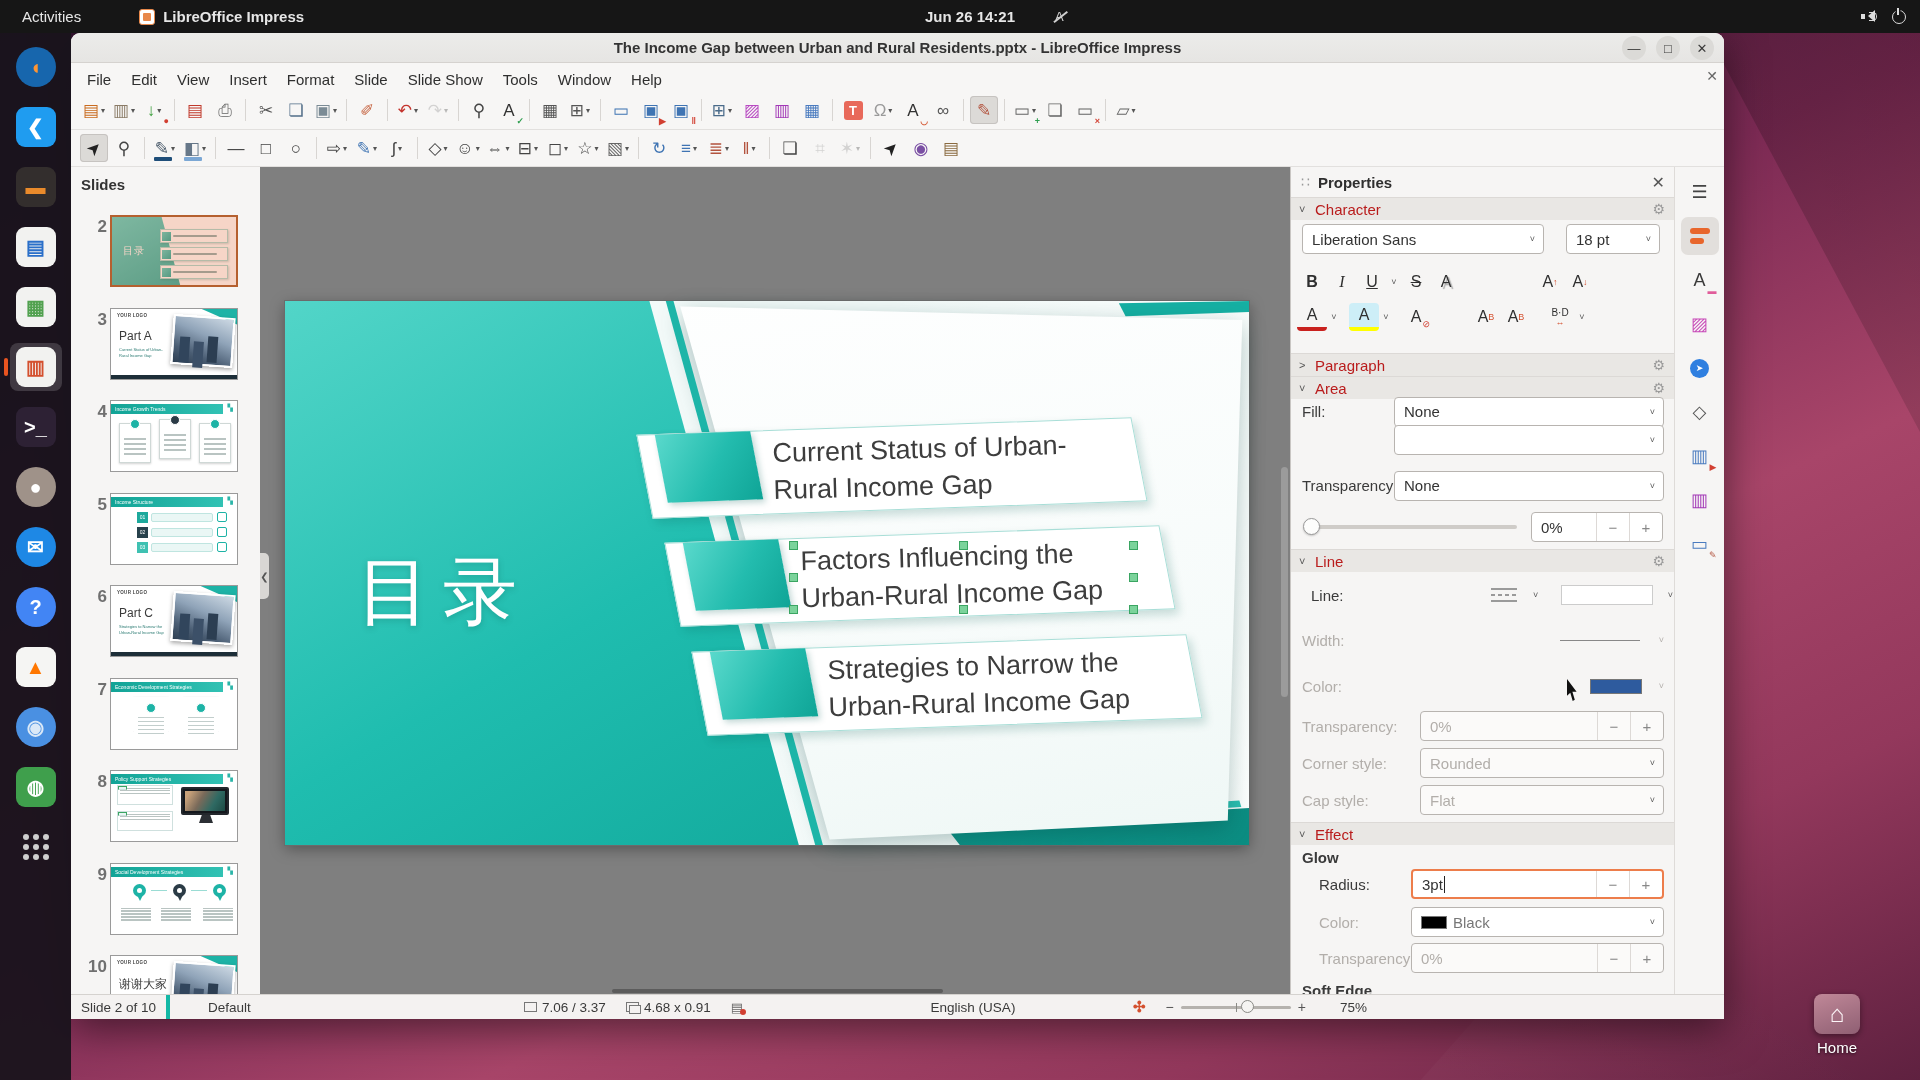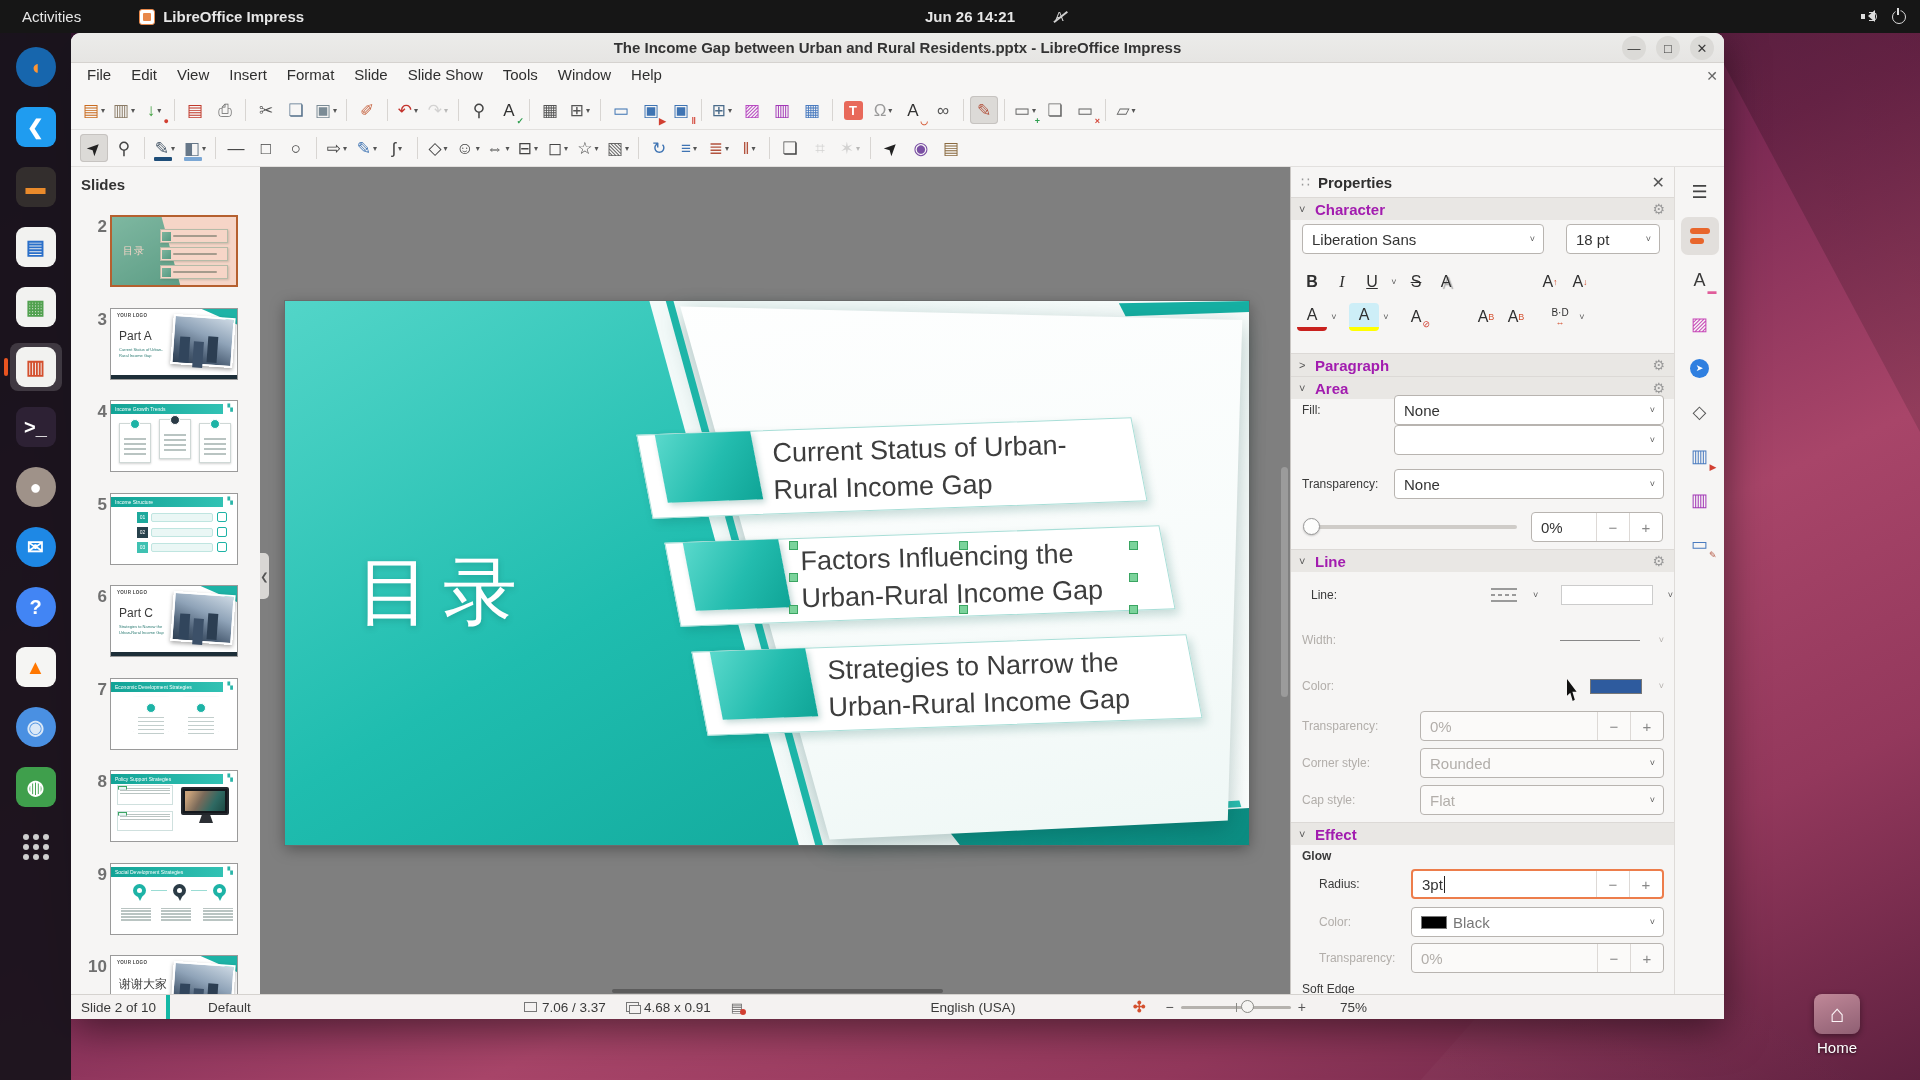--- a/index.html
+++ b/index.html
@@ -33,21 +33,21 @@
 .dock-ico.circle{border-radius:50%}
 .dock-ico.rounded{border-radius:9px}
 .dock-grid{width:26px;height:26px;display:grid;grid-template-columns:repeat(3,1fr);gap:4px}
 .dock-grid i{background:#cfcfcf;border-radius:50%}
 
 .window{position:absolute;left:71px;top:33px;width:1653px;height:986px;background:#f7f6f5;border-radius:9px 9px 0 0;box-shadow:0 10px 40px rgba(0,0,0,.5);z-index:40;overflow:hidden}
 .titlebar{position:absolute;left:0;top:0;right:0;height:30px;background:linear-gradient(#ececea,#e6e5e3);border-bottom:1px solid #d5d2cf;display:flex;align-items:center;justify-content:center}
 .title-text{font-size:15px;font-weight:700;color:#333}
 .win-btns{position:absolute;right:10px;top:3px;display:flex;gap:10px}
 .win-btn{width:24px;height:24px;border-radius:50%;background:#dbdad7;color:#3a3a3a;display:flex;align-items:center;justify-content:center;font-size:13px}
-.menubar{position:absolute;left:0;top:30px;right:0;height:28px;background:#f7f6f5;display:flex;align-items:flex-start;padding-left:6px;font-size:15px;color:#2f2f2f}
+.menubar{position:absolute;left:0;top:30px;right:0;height:28px;background:#f7f6f5;display:flex;align-items:flex-end;padding-left:6px;font-size:15px;color:#2f2f2f}
 .menu-item{padding:3px 10px;border-radius:3px}
 .doc-close{position:absolute;right:6px;top:5px;color:#666;font-size:14px}
 .toolbar{position:absolute;left:0;right:0;background:#f7f6f5;display:flex;align-items:center;padding-left:8px;border-bottom:1px solid #e2e0de}
 .toolbar1{top:58px;height:39px}
 .toolbar2{top:97px;height:37px}
 .tb-btn{min-width:28px;height:28px;border-radius:4px;display:flex;align-items:center;justify-content:center;position:relative;margin:0 1px;padding:0 2px}
 .tb-btn.active{background:#dcdad7;box-shadow:inset 0 0 0 1px #c6c3c0}
 .tb-btn.disabled{opacity:.38}
 .tb-glyph{font-size:17px;line-height:1;position:relative}
 .tb-glyph.boxed{width:19px;height:19px;display:flex;align-items:center;justify-content:center;border-radius:3px;font-size:13px;font-weight:700}
@@ -140,24 +140,24 @@
 .props-ico{width:20px;height:16px;display:flex;flex-direction:column;justify-content:space-between}
 .props-ico i{height:6px;border-radius:3px;background:#e8662c}
 .props-ico i:last-child{width:70%}
 .nav-ico{width:19px;height:19px;border-radius:50%;background:#2f7fe0;color:#fff;font-size:9px;display:flex;align-items:center;justify-content:center}
 .sb-head{position:absolute;left:0;top:0;right:0;height:30px;display:flex;align-items:center;padding:0 10px;gap:8px}
 .sb-grip{color:#999;font-size:14px}
 .sb-title{font-weight:700;font-size:15px;color:#2f2f2f}
 .sb-close{position:absolute;right:10px;color:#555;font-size:16px}
 .sec-head{position:absolute;left:0;right:0;height:23px;background:#e9e7e4;border-top:1px solid #dcd9d6;display:flex;align-items:center;padding:0 8px;gap:6px}
 .sec-chev{color:#555;font-size:11px;width:10px}
-.sec-title{font-weight:700;font-size:15px;color:#a21caf}
+.sec-title{font-weight:400;font-size:15px;color:#b91c1c}
 .sec-gear{position:absolute;right:10px;color:#9a9a9a;font-size:14px}
 .frow{position:absolute;display:flex;align-items:center}
-.flabel{font-size:12px;color:#3a3a3a}
+.flabel{font-size:15px;color:#3a3a3a}
 .flabel.dim{color:#b2aeaa}
 .dd{height:30px;background:#fff;border:1px solid #b8b4b0;border-radius:4px;display:flex;align-items:center;padding:0 9px;font-size:15px;color:#333;position:relative}
 .dd .chev{position:absolute;right:8px;font-size:9px;color:#555}
 .dd.dim{color:#b2aeaa;background:#fbfaf9}
 .spin{height:30px;border:1px solid #b8b4b0;border-radius:4px;background:#fff;display:flex;align-items:stretch;overflow:hidden}
 .spin.focus{border:2px solid #ed7d4b}
 .spin.dim{background:#fbfaf9}
 .spin .val{flex:1;display:flex;align-items:center;padding:0 9px;font-size:15px;color:#333}
 .spin.dim .val{color:#b2aeaa}
 .spin .sbtn{width:33px;border-left:1px solid #ddd9d6;display:flex;align-items:center;justify-content:center;color:#888;font-size:15px}
@@ -946,21 +946,21 @@
           </div>
           <div class="frow" style="left:28px;top:776px;width:345px;height:30px">
             <span class="flabel dim">Transparency:</span>
             <div class="spin dim" style="width:253px;position:absolute;right:0">
               <span class="val">0%</span>
               <span class="sbtn">−</span>
               <span class="sbtn">+</span>
             </div>
           </div>
           <div class="frow" style="left:11px;top:815px">
-            <span class="flabel" style="font-weight:400">Soft Edge</span>
+            <span class="flabel" style="font-weight:700">Soft Edge</span>
           </div>
         </div>
         <div class="sb-rail" id="sb-rail">
             <div class="rail-item">
               <span style="color: rgb(68, 68, 68);">☰</span>
             </div>
             <div class="rail-item active">
               <div class="props-ico">
                 <i></i>
                 <i></i>

